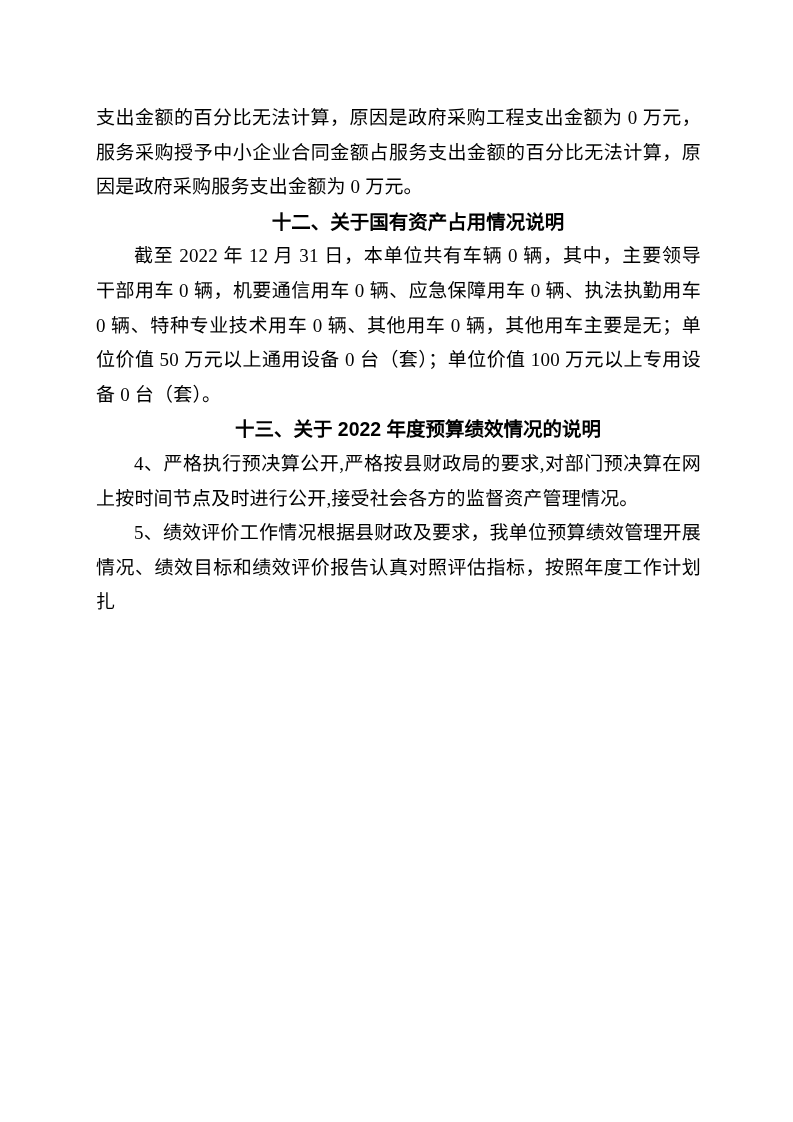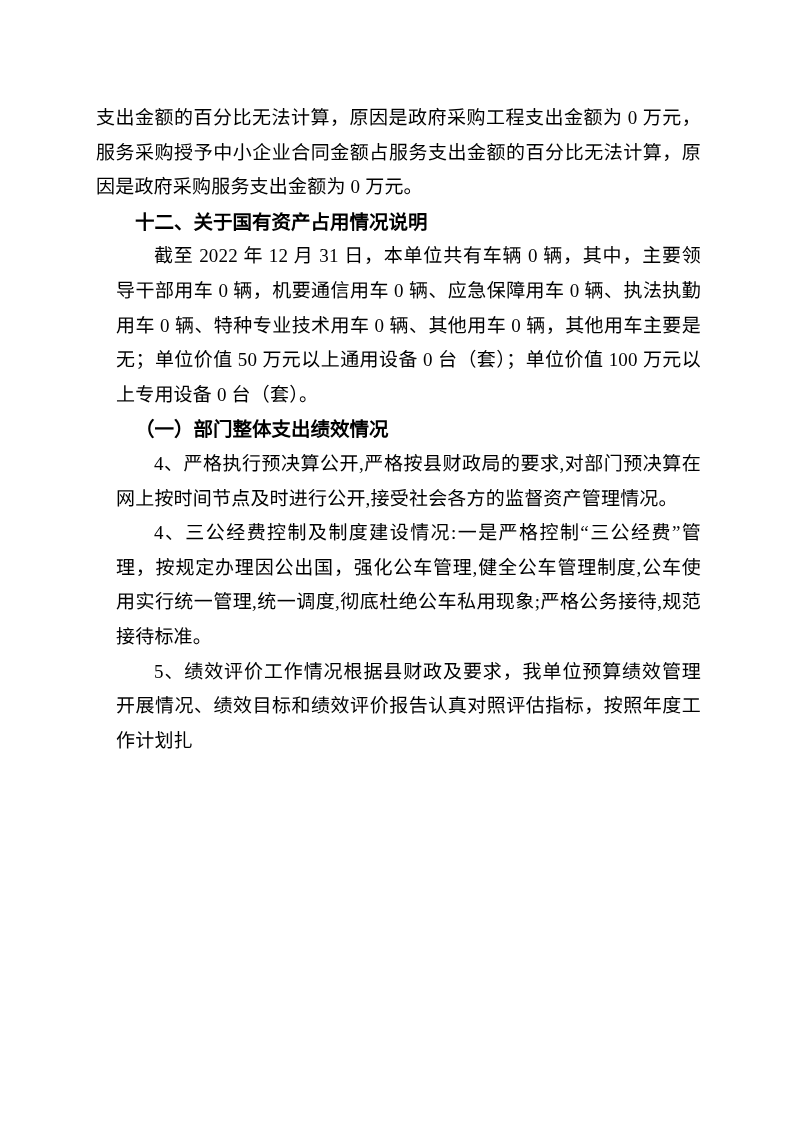--- a/index.html
+++ b/index.html
@@ -28,37 +28,35 @@
     font-family: "Liberation Serif", "DejaVu Serif", serif;
     font-size: 19px;
     line-height: 34.6px;
     text-align: justify;
     text-justify: inter-ideograph;
     letter-spacing: 0.2px;
     word-break: break-all;
   }
   p.para.indent {
     text-indent: 2em;
-    margin-left: 20px;
   }
   p.para.heading {
     font-family: "Liberation Sans", "DejaVu Sans", sans-serif;
     font-weight: 700;
     font-size: 19.5px;
     text-indent: 2em;
-    text-align: left;
+    text-align: center;
     letter-spacing: 0;
   }
 </style>
 </head>
 <body>
 
 <div class="page">
   <div class="content">
     <p class="para">支出金额的百分比无法计算，原因是政府采购工程支出金额为 0 万元，服务采购授予中小企业合同金额占服务支出金额的百分比无法计算，原因是政府采购服务支出金额为 0 万元。</p>
     <p class="para heading">十二、关于国有资产占用情况说明</p>
     <p class="para indent">截至 2022 年 12 月 31 日，本单位共有车辆 0 辆，其中，主要领导干部用车 0 辆，机要通信用车 0 辆、应急保障用车 0 辆、执法执勤用车 0 辆、特种专业技术用车 0 辆、其他用车 0 辆，其他用车主要是无；单位价值 50 万元以上通用设备 0 台（套）；单位价值 100 万元以上专用设备 0 台（套）。</p>
-    <p class="para heading">（一）部门整体支出绩效情况</p>
+    <p class="para heading">十三、关于 2022 年度预算绩效情况的说明</p>
     <p class="para indent">4、严格执行预决算公开,严格按县财政局的要求,对部门预决算在网上按时间节点及时进行公开,接受社会各方的监督资产管理情况。</p>
-    <p class="para indent">4、三公经费控制及制度建设情况:一是严格控制“三公经费”管理，按规定办理因公出国，强化公车管理,健全公车管理制度,公车使用实行统一管理,统一调度,彻底杜绝公车私用现象;严格公务接待,规范接待标准。</p>
     <p class="para indent">5、绩效评价工作情况根据县财政及要求，我单位预算绩效管理开展情况、绩效目标和绩效评价报告认真对照评估指标，按照年度工作计划扎</p>
   </div>
 </div>
 
 </body></html>

